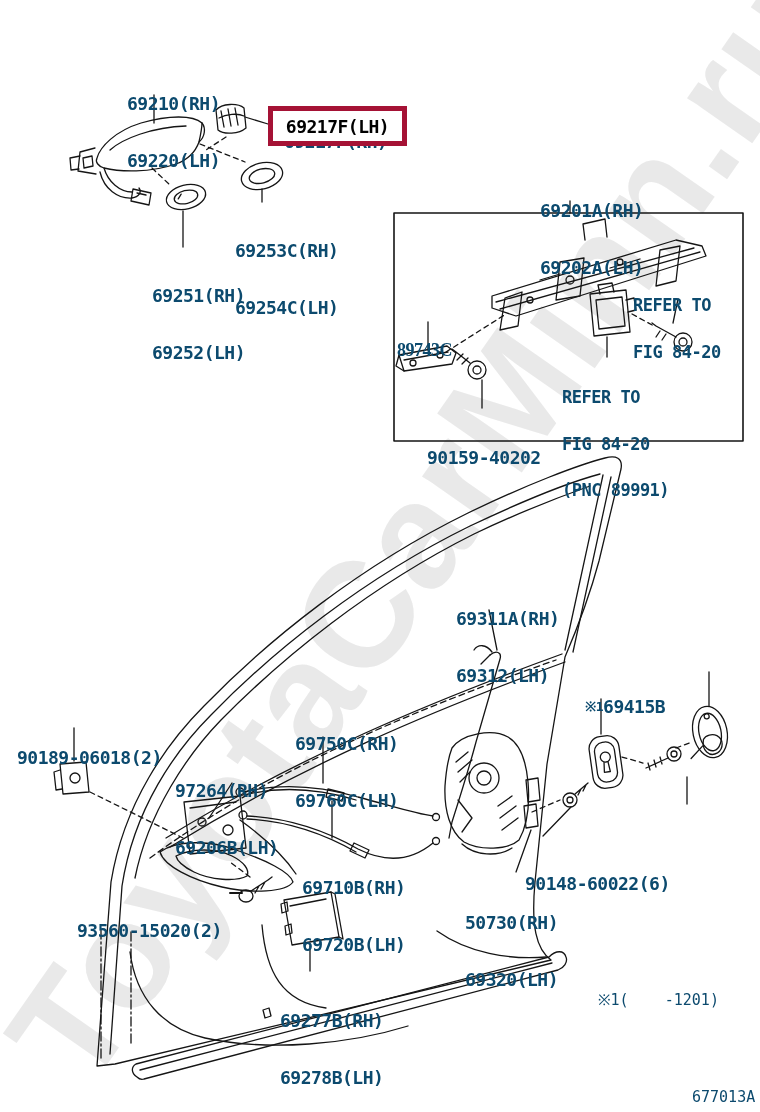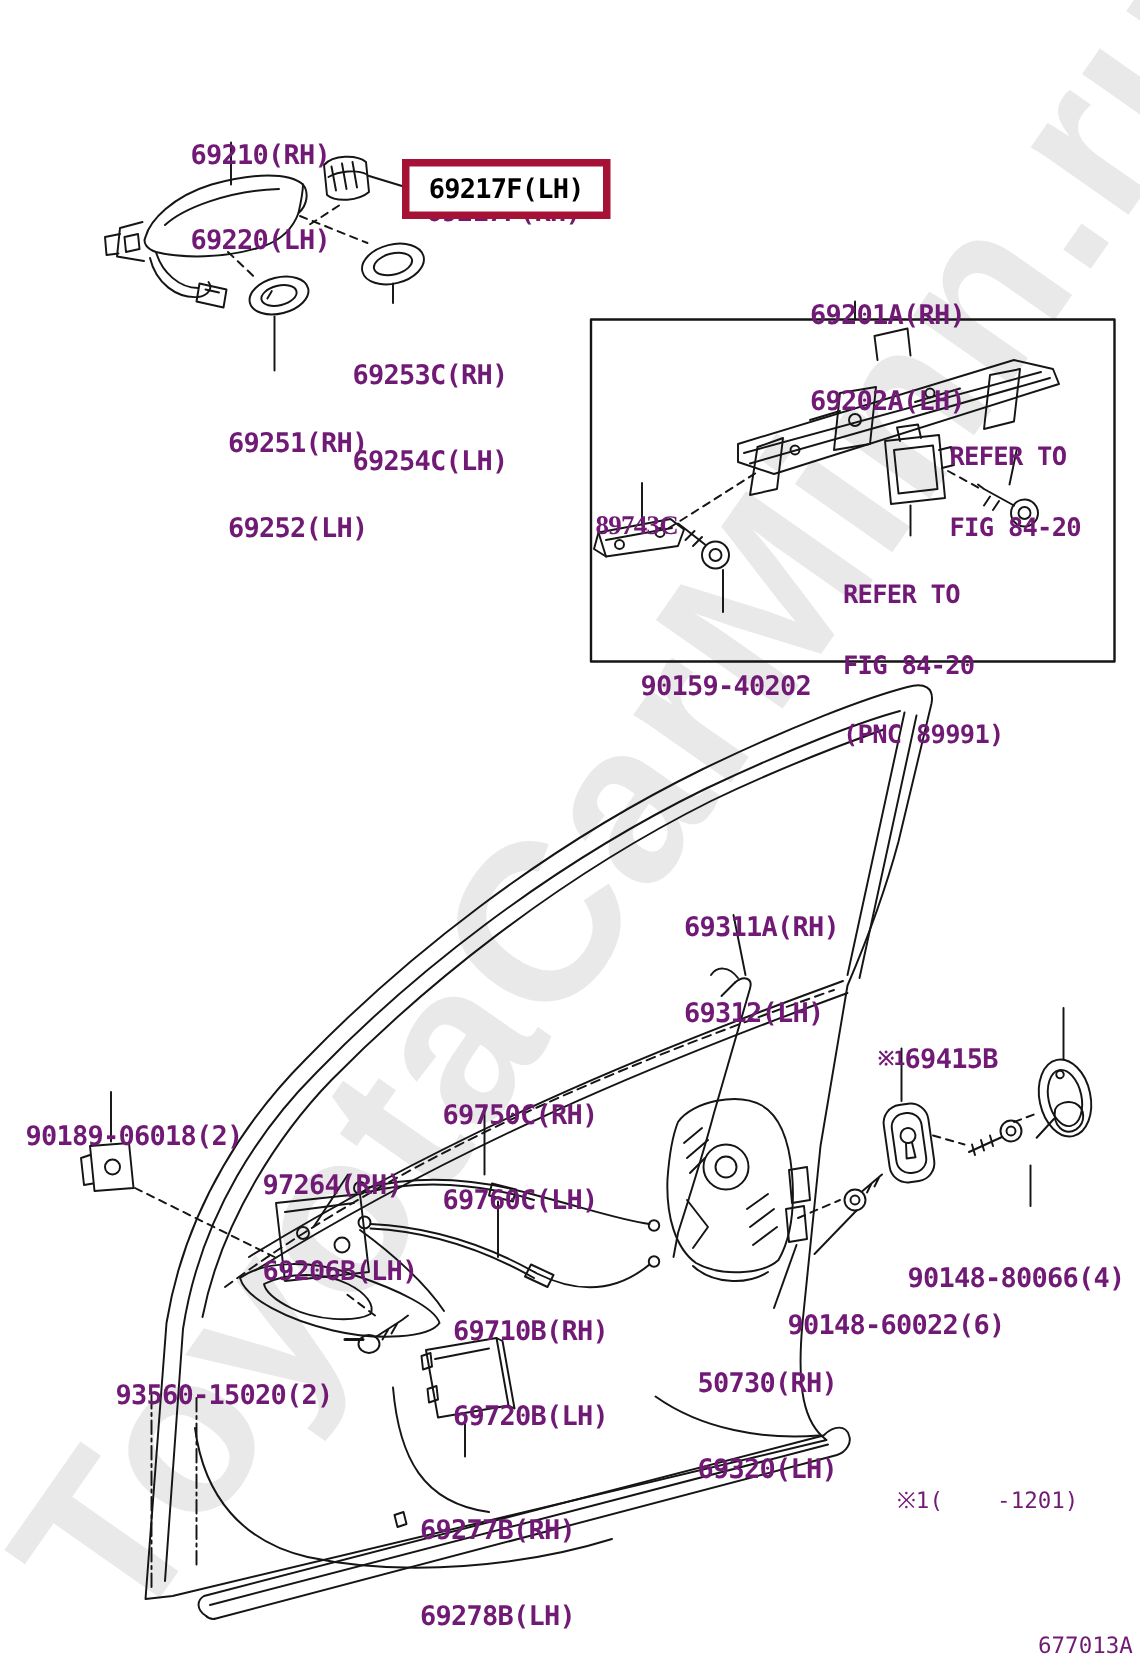--- a/index.html
+++ b/index.html
@@ -3,21 +3,21 @@
 <meta charset="utf-8">
 <style>
   html,body{margin:0;padding:0;background:#ffffff;}
   #stage{position:relative;width:760px;height:1112px;background:#ffffff;overflow:hidden;
          font-family:"DejaVu Sans Mono","Liberation Mono",monospace;}
   #watermark{position:absolute;left:-220px;top:470px;width:1240px;text-align:center;
              transform:rotate(-55deg);font-family:"Liberation Sans",sans-serif;
              font-weight:bold;font-size:150px;letter-spacing:2px;color:#c9c9c9;opacity:.40;
              white-space:nowrap;z-index:0;}
   #art{position:absolute;left:0;top:0;z-index:1;}
-  .label{position:absolute;font-weight:bold;font-size:18px;line-height:19px;color:#701a75;
+  .label{position:absolute;font-weight:bold;font-size:18px;line-height:19px;color:#0c4a6e;
          white-space:pre;z-index:2;letter-spacing:-0.5px;}
   .label.sm{font-size:17px;line-height:16px;}
   .label.thin{font-weight:normal;font-size:15px;line-height:16px;letter-spacing:0;}
   .pref{font-size:13px;font-weight:bold;vertical-align:2px;}
   #hlbox{position:absolute;left:268px;top:106px;width:139px;height:40px;box-sizing:border-box;
          border:5px solid #a51235;background:#ffffff;z-index:3;display:flex;
          align-items:center;justify-content:center;}
   #hlbox .inner{font-weight:bold;font-size:18px;letter-spacing:-0.5px;white-space:pre;
          font-family:"DejaVu Sans Mono","Liberation Mono",monospace;}
   .under{z-index:2;}
@@ -296,23 +296,20 @@
 
   <div class="label" style="left:77px;top:883px;">
     <div>93560-15020(2)</div>
   </div>
 
   <div class="label" style="left:465px;top:875px;">
     <div>50730(RH)</div>
     <div>69320(LH)</div>
   </div>
 
-  <div class="label" style="left:605px;top:805px;">
-    <div>90148-80066(4)</div>
-  </div>
 
   <div class="label" style="left:525px;top:836px;">
     <div>90148-60022(6)</div>
   </div>
 
   <div class="label" style="left:280px;top:973px;">
     <div>69277B(RH)</div>
     <div>69278B(LH)</div>
   </div>
 

